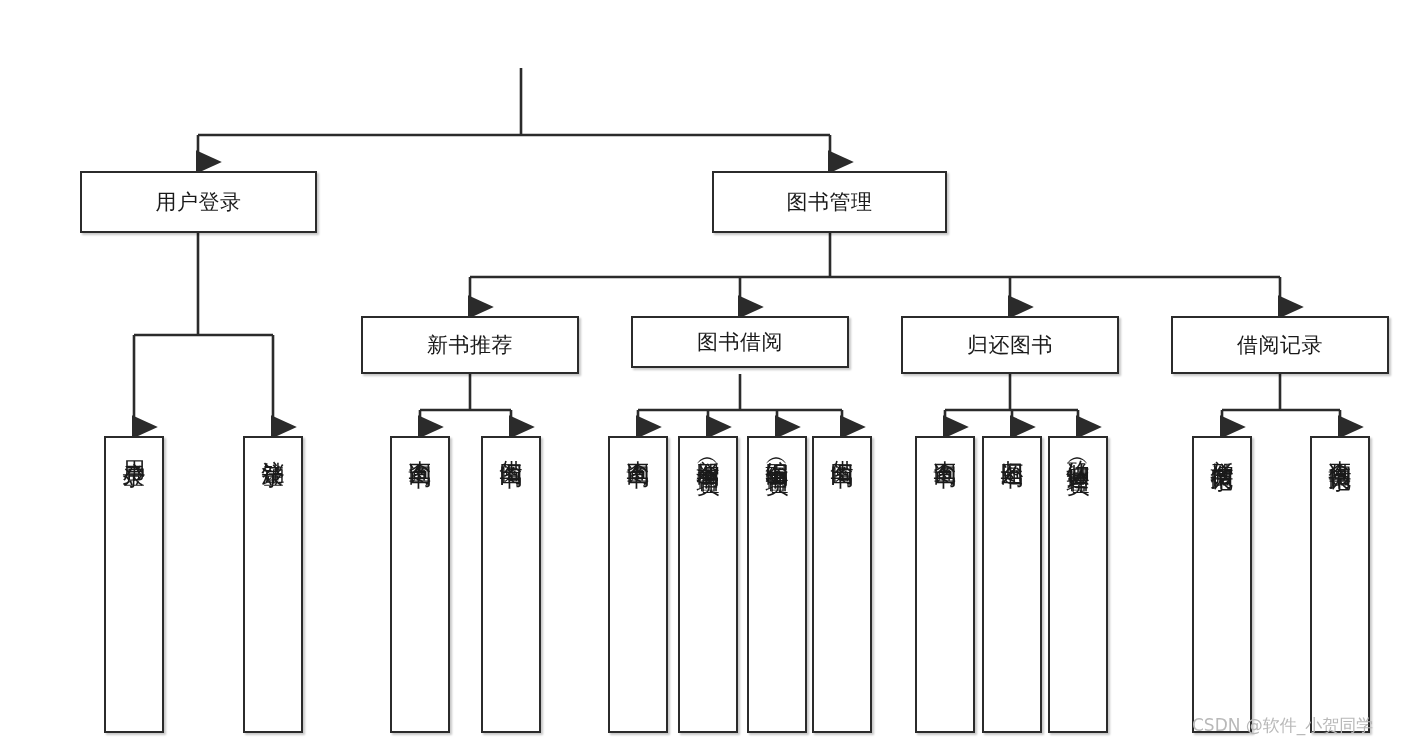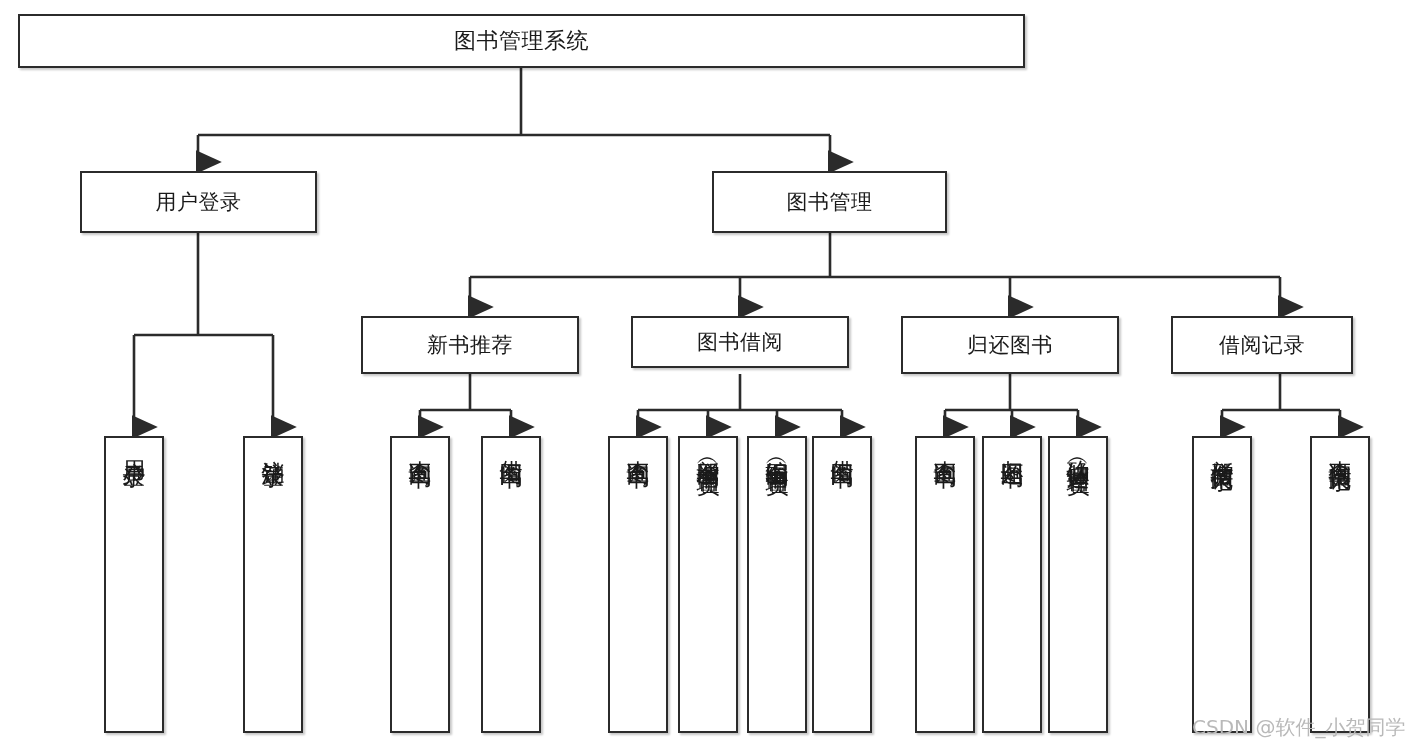--- a/index.html
+++ b/index.html
@@ -62,21 +62,21 @@
     letter-spacing: 2px;
     margin: 0 auto;
     white-space: nowrap;
   }
   .node.vert.tall .label {
     font-size: 23px;
   }
   .watermark {
     position: absolute;
     color: #b9b9b9;
-    font-size: 20px;
+    font-size: 17px;
     white-space: nowrap;
     font-family: "DejaVu Sans", "Liberation Sans", sans-serif;
   }
 </style>
 </head>
 <body>
 
 <div id="canvas">
 
   <svg id="wires" viewBox="0 0 1405 747" xmlns="http://www.w3.org/2000/svg">
@@ -123,41 +123,38 @@
       <path d="M 1012 410 L 1012 427" marker-end="url(#arrow)"></path>
       <path d="M 1078 410 L 1078 427" marker-end="url(#arrow)"></path>
 
       <path d="M 1280 374 L 1280 410"></path>
       <path d="M 1222 410 L 1340 410"></path>
       <path d="M 1222 410 L 1222 427" marker-end="url(#arrow)"></path>
       <path d="M 1340 410 L 1340 427" marker-end="url(#arrow)"></path>
     </g>
   </svg>
 
-  <div class="node root horiz" style="left:18px; top:14px; width:1007px; height:54px;">
-    <span class="label">图书管理系统</span>
-  </div>
 
   <div class="node horiz" style="left:80px; top:171px; width:237px; height:62px;">
     <span class="label">用户登录</span>
   </div>
   <div class="node horiz" style="left:712px; top:171px; width:235px; height:62px;">
     <span class="label">图书管理</span>
   </div>
 
   <div class="node horiz" style="left:361px; top:316px; width:218px; height:58px;">
     <span class="label">新书推荐</span>
   </div>
   <div class="node horiz" style="left:631px; top:316px; width:218px; height:52px;">
     <span class="label">图书借阅</span>
   </div>
   <div class="node horiz" style="left:901px; top:316px; width:218px; height:58px;">
     <span class="label">归还图书</span>
   </div>
-  <div class="node horiz" style="left:1171px; top:316px; width:182px; height:58px;">
+  <div class="node horiz" style="left:1171px; top:316px; width:218px; height:58px;">
     <span class="label">借阅记录</span>
   </div>
 
   <div class="node vert" style="left:104px; top:436px; width:60px; height:297px;">
     <span class="label">用户登录</span>
   </div>
   <div class="node vert" style="left:243px; top:436px; width:60px; height:297px;">
     <span class="label">注销登录</span>
   </div>
   <div class="node vert" style="left:390px; top:436px; width:60px; height:297px;">

